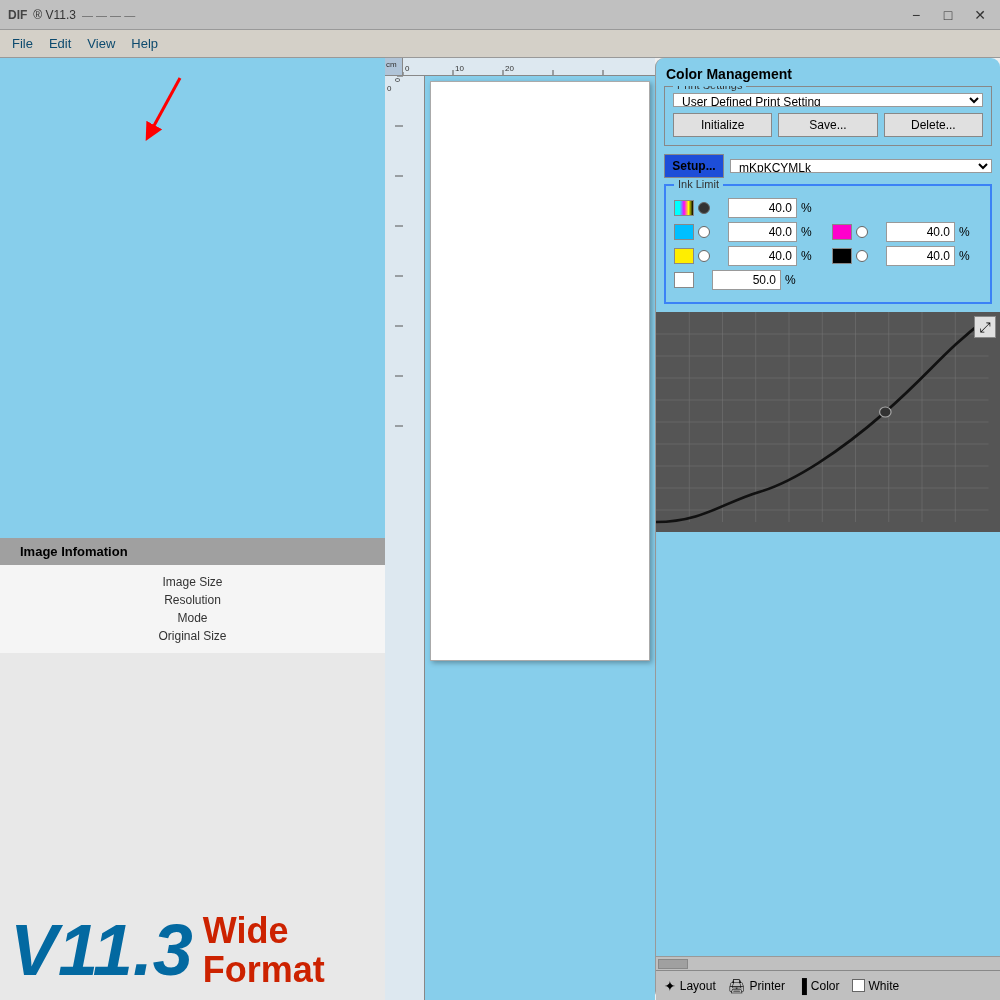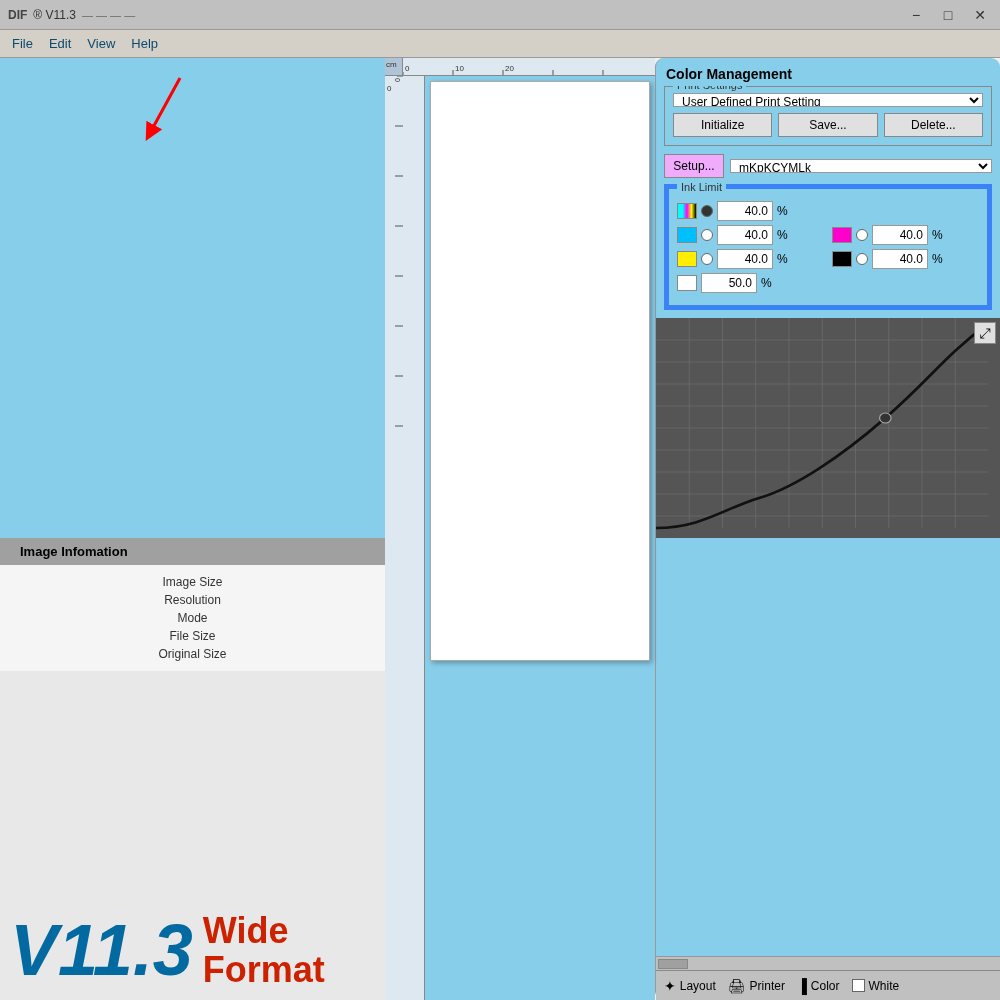--- a/index.html
+++ b/index.html
@@ -238,29 +238,30 @@
 
     .setup-row {
       display: flex;
       align-items: center;
       gap: 6px;
       margin-bottom: 6px;
     }
     .setup-btn {
       height: 24px;
       min-width: 60px;
-      background: #f0abfc;
+      background: #1d4ed8;
       border: 1px solid #888;
       cursor: pointer;
       font-size: 12px;
+      font-weight: bold;
     }
 
     
     .ink-limit-group {
-      border: 5px solid #3b82f6;
+      border: 2px solid #3b82f6;
       background: #87CEEB;
       margin-bottom: 8px;
       padding: 12px 8px 8px;
       position: relative;
     }
     .ink-limit-title {
       position: absolute;
       top: -8px;
       left: 8px;
       background: #87CEEB;
@@ -293,27 +294,28 @@
     .radio-btn {
       width: 12px; height: 12px;
       border-radius: 50%;
       border: 1px solid #666;
       background: white;
       flex-shrink: 0;
     }
     .radio-btn.checked { background: #333; }
 
     .ink-value {
-      width: 56px;
+      width: 69px;
       height: 20px;
       border: 1px solid #999;
       background: white;
       text-align: right;
       padding: 0 4px;
       font-size: 12px;
+      margin-left: 14px;
     }
     .percent-label { font-size: 12px; color: #000; }
 
     .ink-row-pair {
       display: flex;
       gap: 8px;
       margin-bottom: 4px;
     }
     .ink-cell {
       display: flex;
@@ -430,23 +432,20 @@
       <div class="image-info-header">Image Infomation</div>
       <div class="image-info-body">
         <div class="info-row">
           <span>Image Size</span>
         </div>
         <div class="info-row">
           <span>Resolution</span>
         </div>
         <div class="info-row">
           <span>Mode</span>
-        </div>
-        <div class="info-row">
-          <span>File Size</span>
         </div>
         <div class="info-row">
           <span>Original Size</span>
         </div>
       </div>
     </div>
 
     <div style="background:#e8e8e8; flex:1; position:relative; min-height:220px; overflow:hidden;">
       <div class="version-overlay">
         <span class="version-number">V11.3</span>

